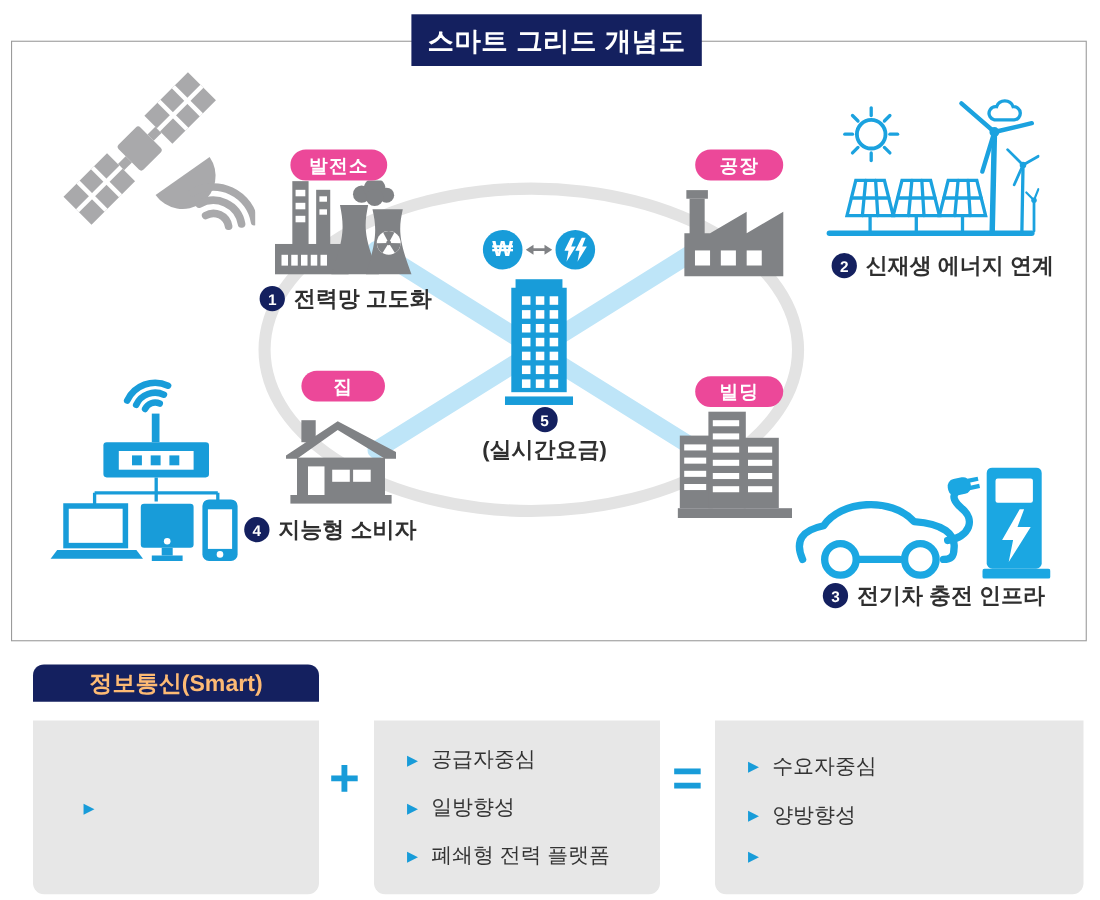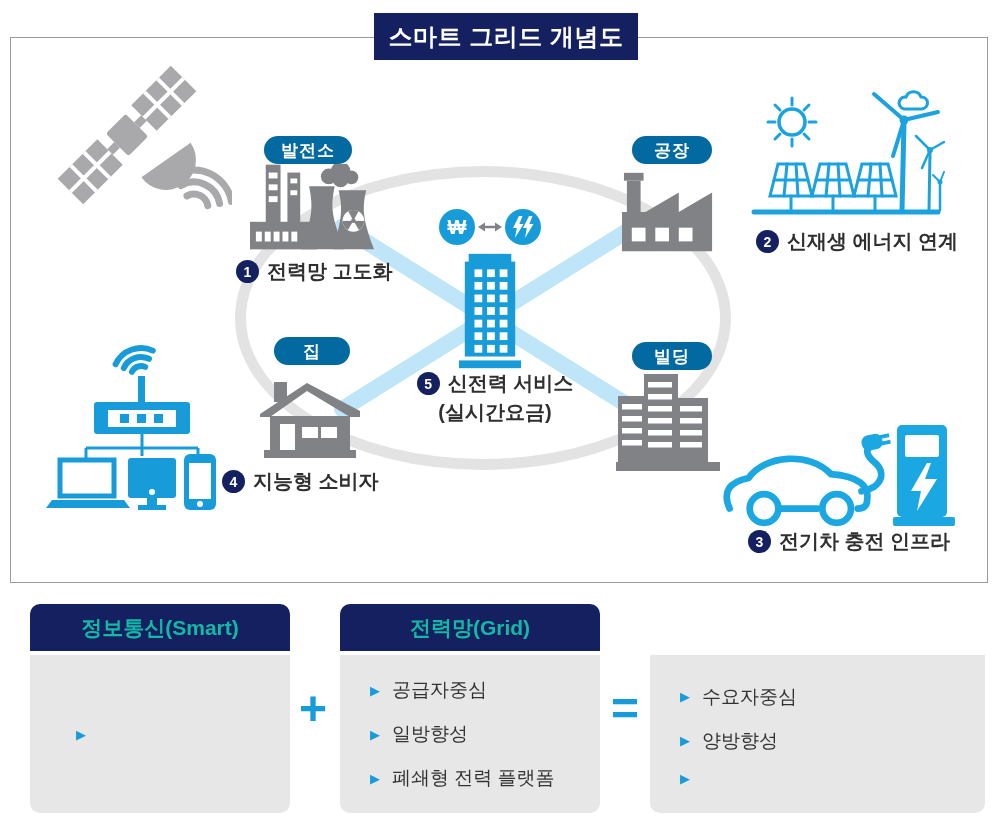--- a/index.html
+++ b/index.html
@@ -15,42 +15,42 @@
 
   .ring { position:absolute; left:235px; top:166px; width:496px; height:304px;
           border:11px solid #e3e3e3; border-radius:50%; z-index:1; }
   .beam { position:absolute; left:308px; top:310px; width:360px; height:16px;
           background:#bee5f8; z-index:2; border-radius:8px; }
   .beam.b1 { transform:rotate(32deg); }
   .beam.b2 { transform:rotate(-32deg); }
 
   .abs { position:absolute; z-index:3; }
 
-  .pill { position:absolute; z-index:4; background:#0369a1; color:#fff; border-radius:15px;
+  .pill { position:absolute; z-index:4; background:#ec4899; color:#fff; border-radius:15px;
           display:flex; align-items:center; justify-content:center;
           font-size:17px; font-weight:bold; height:28px; letter-spacing:1px; }
 
   .caption { position:absolute; z-index:4; display:flex; align-items:center; gap:8px;
              font-size:20px; font-weight:600; color:#2f2f2f; white-space:nowrap; }
   .badge { width:23px; height:23px; border-radius:50%; background:#14205f; color:#fff;
            font-size:14px; font-weight:bold; display:inline-flex; align-items:center;
            justify-content:center; flex:0 0 auto; }
 
   .circle-icon { position:absolute; z-index:5; width:36px; height:36px; border-radius:50%;
                  background:#189cd9; display:flex; align-items:center; justify-content:center; }
   .won { color:#fff; font-size:20px; font-weight:bold; }
 
   .c5wrap { position:absolute; left:395px; top:370px; width:200px; z-index:4;
             display:flex; flex-direction:column; align-items:center; gap:2px;
             font-size:20px; font-weight:600; color:#2f2f2f; }
   .c5line1 { display:flex; align-items:center; gap:8px; white-space:nowrap; }
 
   
-  .card-header { position:absolute; top:604px; height:47px; background:#14205f;
-                 border-radius:10px 10px 0 0; color:#14b8a6; font-size:21px; font-weight:bold;
+  .card-header { position:absolute; top:604px; height:34px; background:#14205f;
+                 border-radius:10px 10px 0 0; color:#fdba74; font-size:21px; font-weight:bold;
                  display:flex; align-items:center; justify-content:center; }
   .card-body { position:absolute; top:655px; height:158px; background:#e7e7e7;
                border-radius:0 0 10px 10px; display:flex; flex-direction:column;
                justify-content:center; gap:18px; padding-left:30px; }
   .item { display:flex; align-items:center; gap:12px; font-size:19px; color:#333; }
   .bullet { color:#189cd9; font-size:13px; line-height:1; }
   .op { position:absolute; top:604px; height:209px; width:40px; color:#189cd9;
         font-size:48px; font-weight:bold; display:flex; align-items:center; justify-content:center; }
 </style>
 </head>
@@ -246,21 +246,20 @@
         <rect x="29" y="81" width="8" height="8"></rect>
         <rect x="42" y="81" width="8" height="8"></rect>
       <rect x="16" y="94" width="8" height="8"></rect>
         <rect x="29" y="94" width="8" height="8"></rect>
         <rect x="42" y="94" width="8" height="8"></rect>
     </g>
   </svg>
   <div class="c5wrap">
     <div class="c5line1">
       <span class="badge">5</span>
-      <span>신전력 서비스</span>
     </div>
     <span class="line2">(실시간요금)</span>
   </div>
 
   <div class="pill" style="left:274px;top:337px;width:76px">
     <span>집</span>
   </div>
   <svg class="abs" style="left:260px;top:380px" width="100" height="78" viewBox="0 0 100 78">
     <g fill="#808285">
       <rect x="14" y="2" width="13" height="20"></rect>
@@ -370,23 +369,20 @@
     <span>정보통신(Smart)</span>
   </div>
   <div class="card-body" style="left:30px;width:260px;padding-left:46px">
     <div class="item">
       <span class="bullet">▶</span>
     </div>
   </div>
 
   <div class="op" style="left:293px">+</div>
 
-  <div class="card-header" style="left:340px;width:260px">
-    <span>전력망(Grid)</span>
-  </div>
   <div class="card-body" style="left:340px;width:260px">
     <div class="item">
       <span class="bullet">▶</span>
       <span>공급자중심</span>
     </div>
     <div class="item">
       <span class="bullet">▶</span>
       <span>일방향성</span>
     </div>
     <div class="item">

